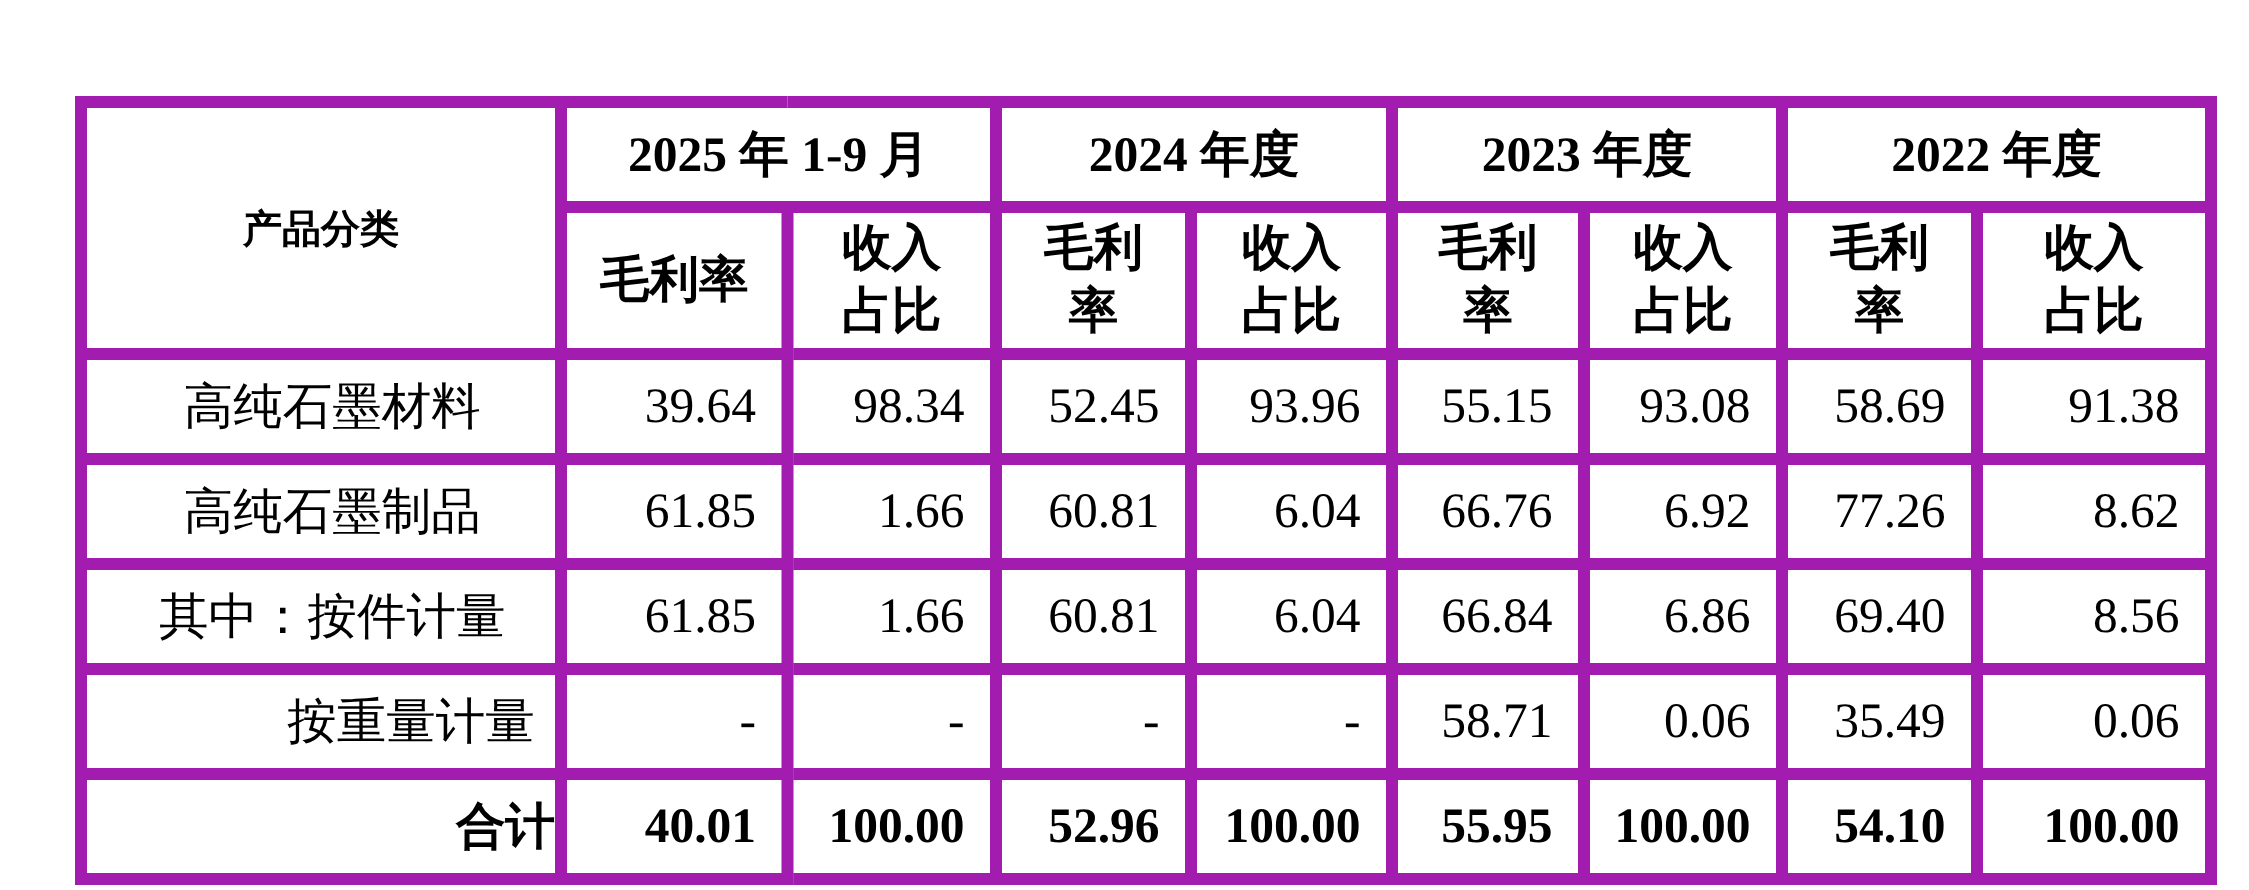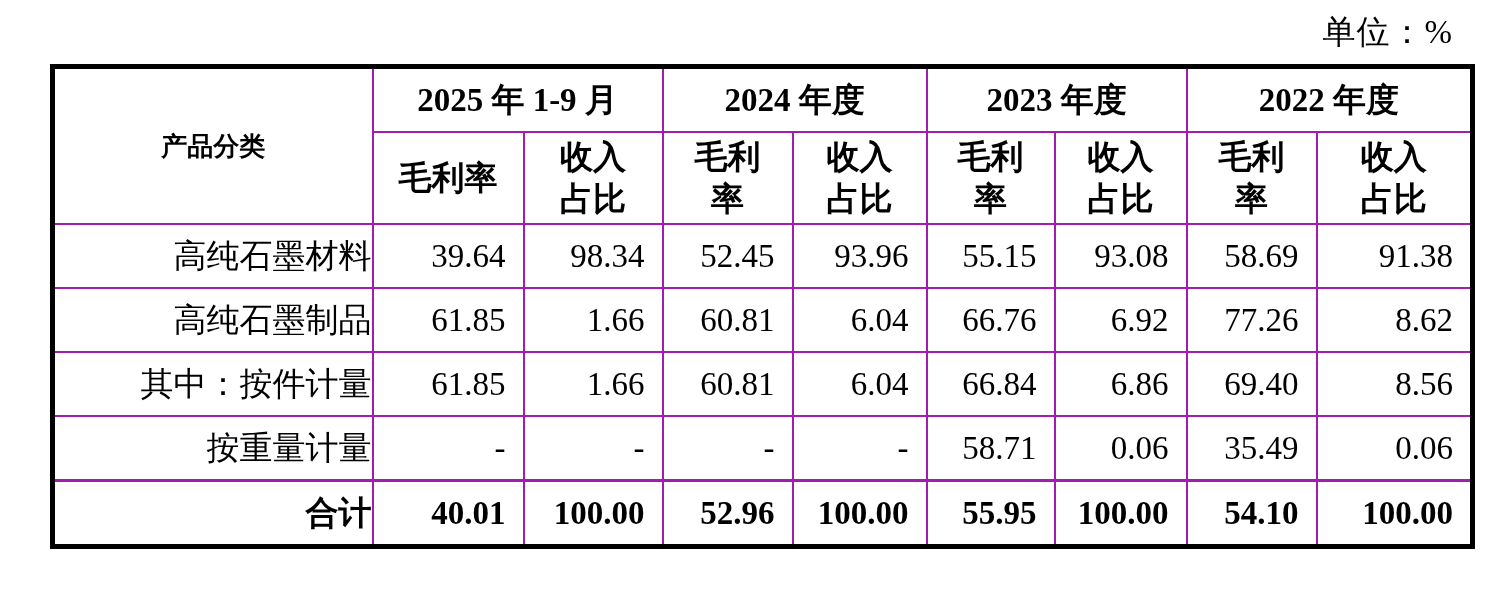--- a/index.html
+++ b/index.html
@@ -28,21 +28,21 @@
     position: absolute;
     left: 50px;
     top: 64px;
     width: 1420px;
     border-collapse: collapse;
     table-layout: fixed;
     border: 5px solid #000000;
   }
   .margin-table th,
   .margin-table td {
-    border: 2px solid #a21caf;
+    border: 8px solid #a21caf;
     padding: 0;
     vertical-align: middle;
     overflow: hidden;
   }
   .margin-table thead th {
     font-weight: bold;
     text-align: center;
     font-size: 33px;
   }
   .margin-table tr.year-row th {
@@ -54,21 +54,21 @@
     line-height: 1.28;
   }
   .margin-table th.product-head {
     font-size: 26px;
   }
   .margin-table tbody td {
     height: 62px;
     font-size: 33px;
   }
   .margin-table td.label {
-    text-align: right;
+    text-align: center;
     padding-left: 15px;
   }
   .margin-table td.label.indent {
     padding-left: 120px;
   }
   .margin-table td.num {
     text-align: right;
     padding-right: 17px;
   }
   .margin-table tr.total td {
@@ -78,21 +78,20 @@
   .margin-table tr.total td.label {
     text-align: right;
     padding-left: 0;
   }
 </style>
 </head>
 <body>
 
 <div class="page">
 
-  <div class="unit-label">单位：%</div>
 
   <table class="margin-table">
     <colgroup>
       <col style="width:320px">
       <col style="width:151px">
       <col style="width:139px">
       <col style="width:130px">
       <col style="width:134px">
       <col style="width:128px">
       <col style="width:132px">

